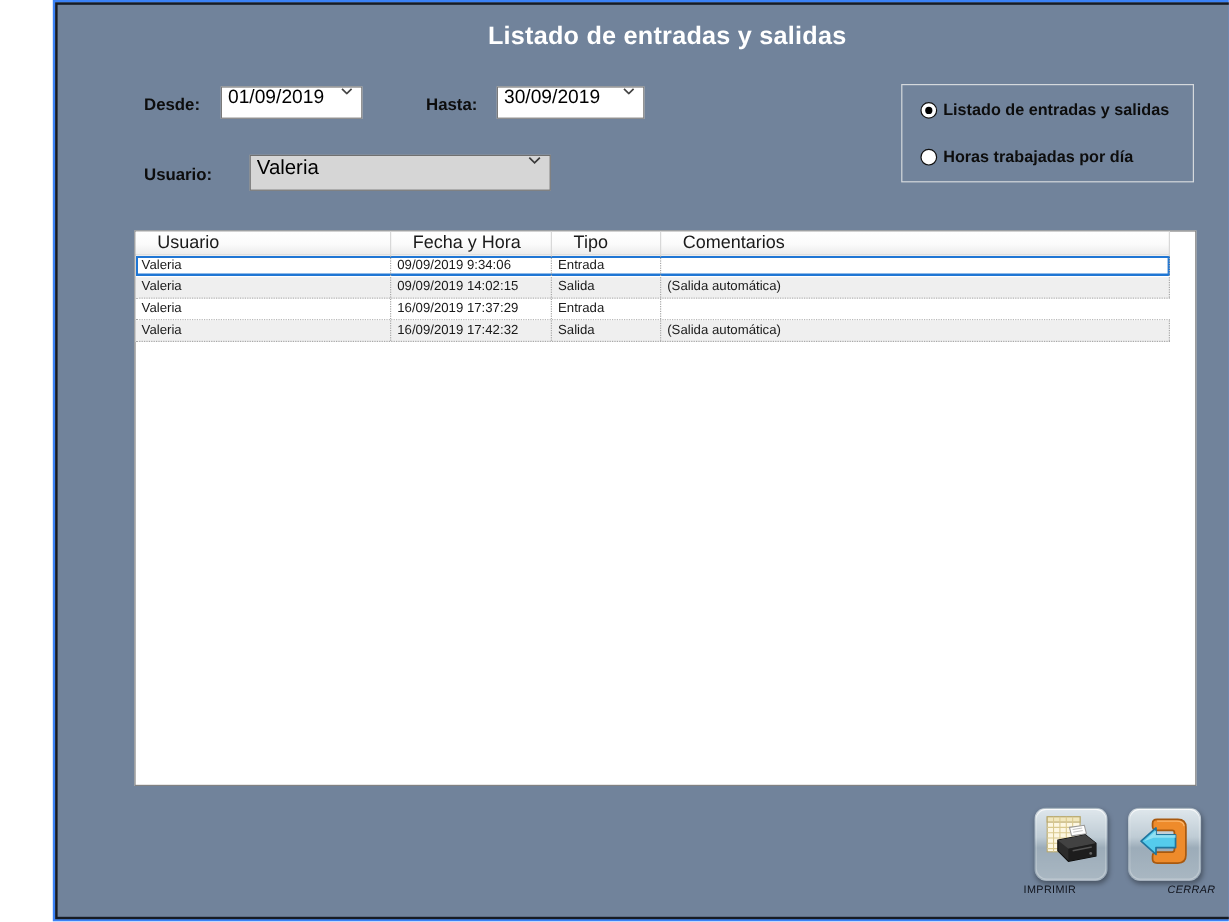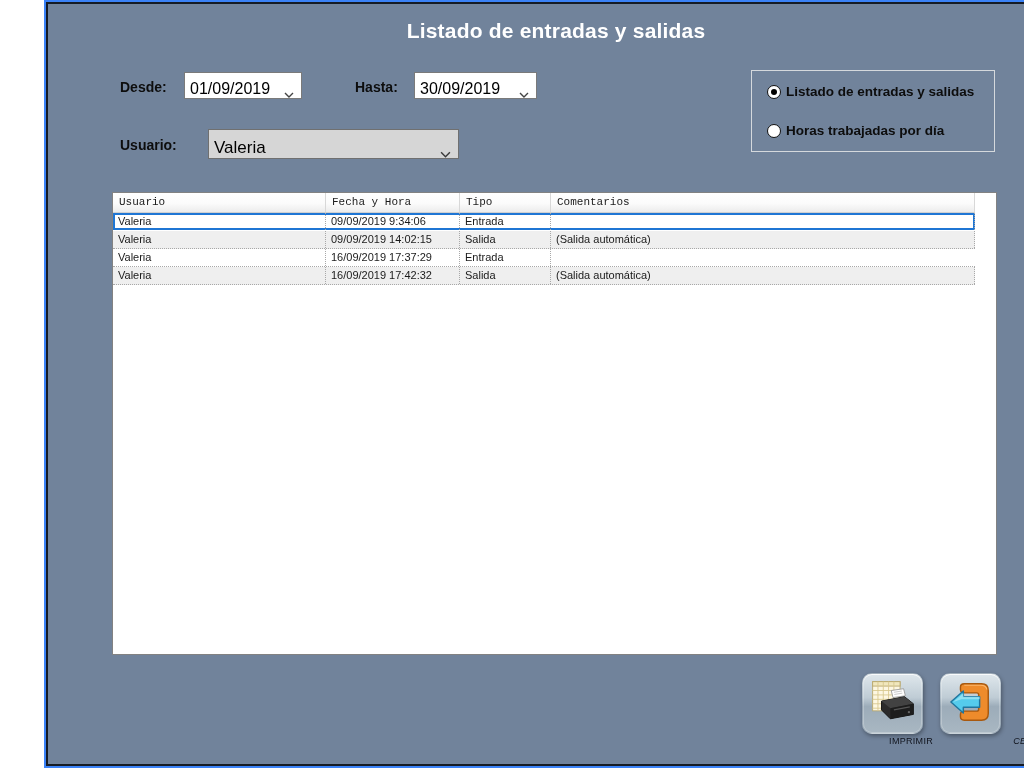--- a/index.html
+++ b/index.html
@@ -24,21 +24,21 @@
   }
 
   .field-label {
     position: absolute; font-size: 14px; font-weight: bold; color: #0d0d0d;
   }
   .lbl-desde { left: 76px; top: 79px; text-align: right; }
   .lbl-hasta { left: 311px; top: 79px; }
   .lbl-usuario { left: 76px; top: 137px; text-align: right; }
 
   .combo {
-    position: absolute; display: flex; align-items: flex-end;
+    position: absolute; display: flex; align-items: flex-start;
     background: #ffffff; border: 1px solid #7a7a7a;
     font-size: 16px; color: #000; padding-left: 5px;
   }
   .combo .val { flex: 1; white-space: nowrap; overflow: hidden; }
   .combo .chev { flex: 0 0 auto; padding-right: 7px; display: flex; align-items: center; }
   .combo-desde { left: 140px; top: 72px; width: 118px; height: 27px; }
   .combo-hasta { left: 370px; top: 72px; width: 123px; height: 27px; }
   .combo-usuario {
     left: 164px; top: 129px; width: 251px; height: 30px;
     background: #d6d6d6; border-color: #707070; font-size: 17px;
@@ -67,22 +67,22 @@
     position: absolute; left: 68px; top: 192px; width: 885px; height: 463px;
     background: #ffffff; border: 1px solid #828282;
   }
   .grid { width: 862px; }
   .grid-header {
     display: flex; height: 20px;
     background: linear-gradient(180deg, #ffffff 0%, #fbfbfb 55%, #ececec 100%);
     border-bottom: 1px solid #d0d0d0;
   }
   .hcell {
-    font-size: 11px; color: #1a1a1a; line-height: 19px; padding-left: 6px;
-    border-right: 1px solid #d8d8d8; white-space: nowrap; overflow: hidden; font-family: Liberation Mono, monospace;
+    font-size: 15px; color: #1a1a1a; line-height: 19px; padding-left: 18px;
+    border-right: 1px solid #d8d8d8; white-space: nowrap; overflow: hidden;
   }
   .grid-row {
     display: flex; height: 18px;
     border-bottom: 1px dotted #a8a8a8; background: #ffffff;
   }
   .grid-row.alt { background: var(--alt-row, #efefef); }
   .grid-row.selected {
     box-shadow: inset 0 0 0 2px var(--selection-blue, #1f76d4);
     border-bottom-color: transparent;
   }
@@ -96,21 +96,21 @@
     position: absolute; width: 61px; height: 61px; border-radius: 10px;
     border: 1px solid #76889733;
     background: linear-gradient(180deg, #dfe7ec 0%, #bfccd5 40%, #9cacb9 55%, #a9b7c2 100%);
     box-shadow: inset 0 1px 0 rgba(255,255,255,0.75), inset 0 0 0 1px rgba(255,255,255,0.25),
                 1px 2px 4px rgba(0,0,0,0.35);
     display: flex; align-items: center; justify-content: center;
   }
   .btn-imprimir { left: 818px; top: 673px; }
   .btn-cerrar  { left: 896px; top: 673px; }
   .tool-label {
-    position: absolute; top: 736px; width: 80px; text-align: right;
+    position: absolute; top: 736px; width: 80px; text-align: left;
     font-size: 9px; color: #10131c; letter-spacing: 0.3px;
   }
   .lbl-imprimir { left: 809px; }
   .lbl-cerrar  { left: 929px; font-style: italic; }
 </style>
 </head>
 <body>
 
 <div class="frame">
   <div class="window-bg"></div>

